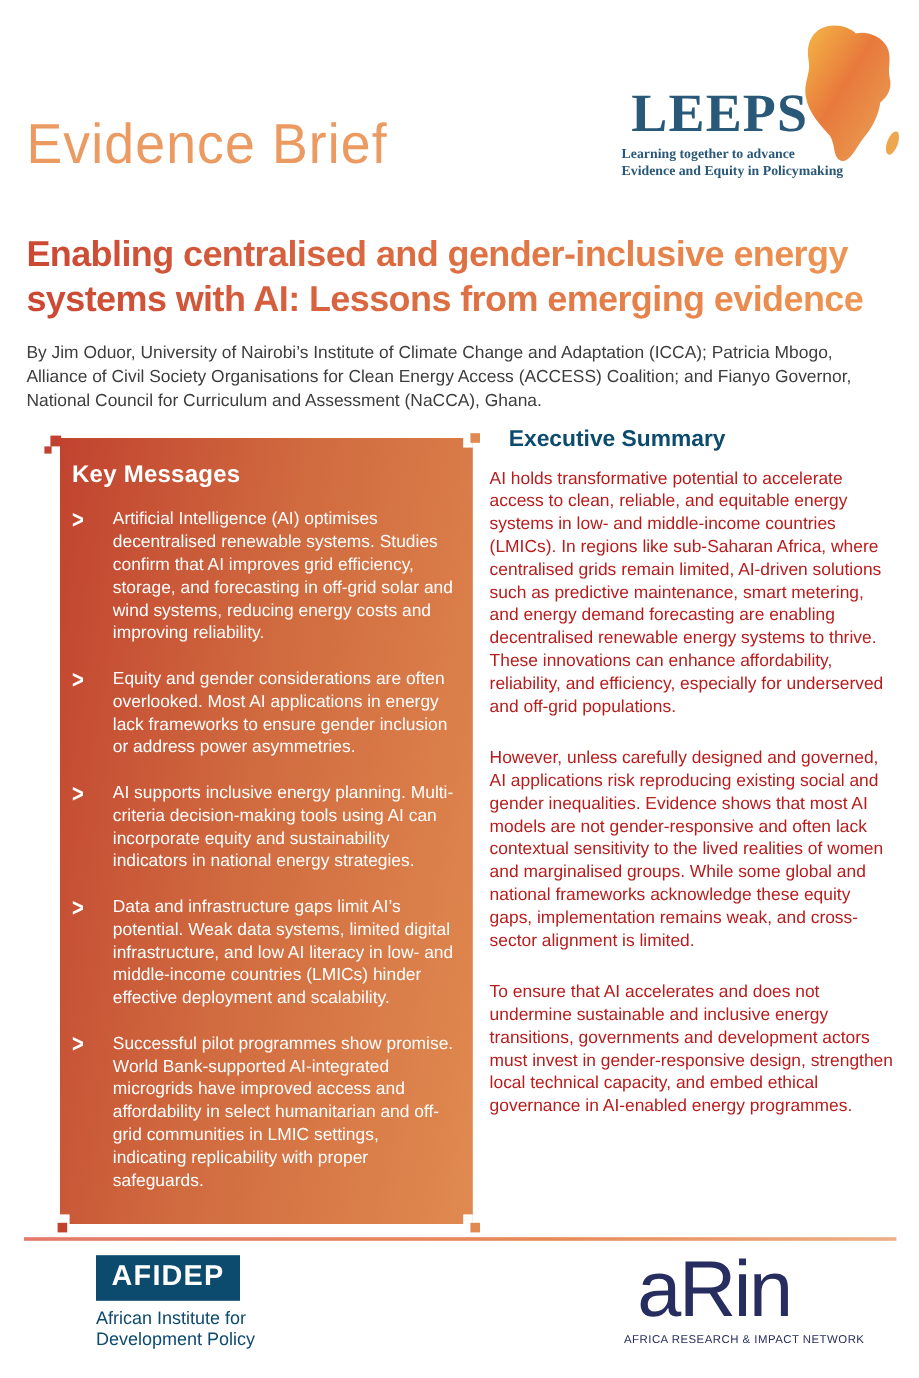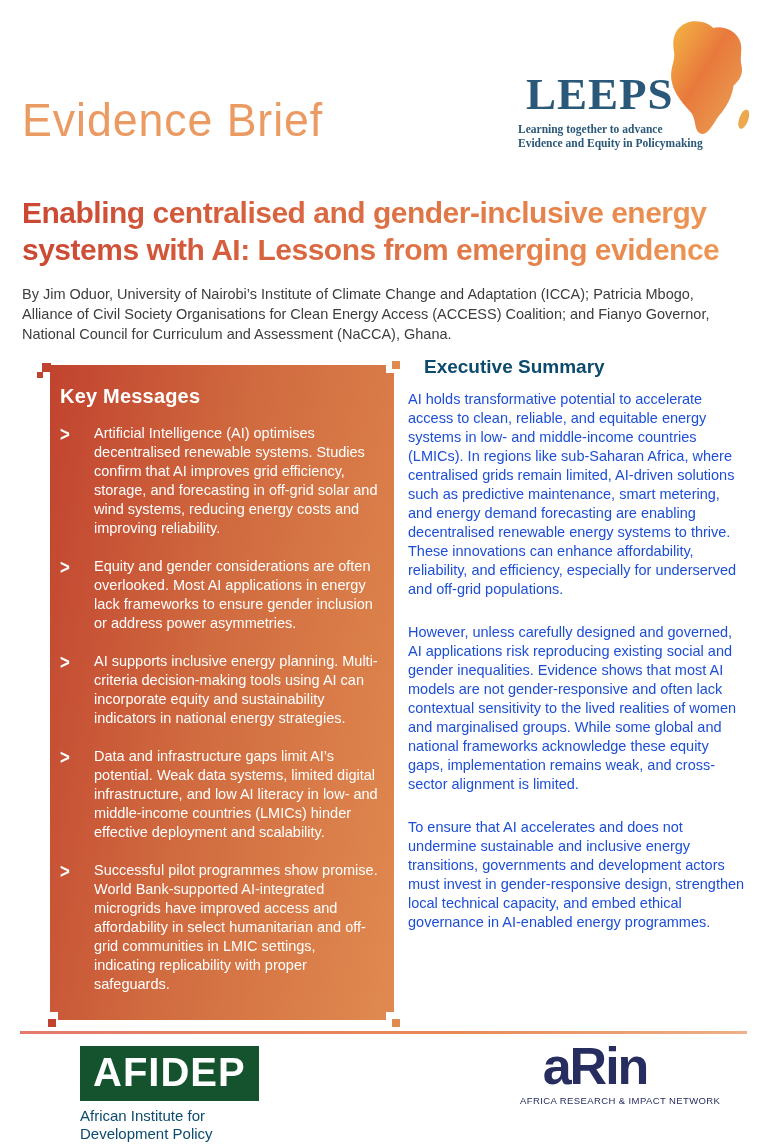--- a/index.html
+++ b/index.html
@@ -56,37 +56,37 @@
   .px-tl-b{width:6px;height:6px;left:-13px;top:7px;background:#c1432f;}
   .px-tr-notch{width:8px;height:8px;right:0;top:0;background:#ffffff;}
   .px-tr-a{width:8px;height:8px;right:-6px;top:-4px;background:#e08a50;}
   .px-bl-notch{width:8px;height:8px;left:0;bottom:0;background:#ffffff;}
   .px-bl-a{width:8px;height:8px;left:-2px;bottom:-7px;background:#c1432f;}
   .px-br-notch{width:8px;height:8px;right:0;bottom:0;background:#ffffff;}
   .px-br-a{width:8px;height:8px;right:-6px;bottom:-7px;background:#e08a50;}
   
   .summary{position:absolute;left:408px;top:356px;width:340px;}
   .summary h2{margin:0 0 12px 16px;font-size:19px;font-weight:700;color:#0c4a6e;}
-  .summary p{margin:0 0 24px 0;font-size:14.5px;line-height:19px;color:#1d4ed8;}
+  .summary p{margin:0 0 24px 0;font-size:14.5px;line-height:19px;color:#b91c1c;}
   
   .divider{
     position:absolute;left:20px;top:1031px;width:727px;height:3px;
     background:linear-gradient(90deg,#e4796b 0%,#e78a55 60%,#edb089 100%);
   }
   .afidep{position:absolute;left:80px;top:1046px;}
   .afidep-box{
-    display:inline-block;background:#14532d;color:#ffffff;
-    font-size:40px;font-weight:700;letter-spacing:1px;padding:4px 13px 6px 13px;
+    display:inline-block;background:#0c4a6e;color:#ffffff;
+    font-size:24px;font-weight:700;letter-spacing:1px;padding:4px 13px 6px 13px;
   }
   .afidep-name{
     margin-top:6px;font-size:15px;font-weight:500;color:#0c4a6e;line-height:1.22;
   }
   .arin{position:absolute;left:500px;top:1038px;width:190px;text-align:center;color:#272d5f;}
   .arin-wordmark{
-    font-size:52px;font-weight:700;letter-spacing:-2px;line-height:1.1;white-space:nowrap;
+    font-size:66px;font-weight:400;letter-spacing:-2px;line-height:1.1;white-space:nowrap;
   }
   .arin-tagline{font-size:9.5px;font-weight:400;letter-spacing:.4px;white-space:nowrap;margin-left:20px;}
 </style>
 </head>
 <body>
 
 <div class="page">
 
   <div class="doc-type">Evidence Brief</div>
 

